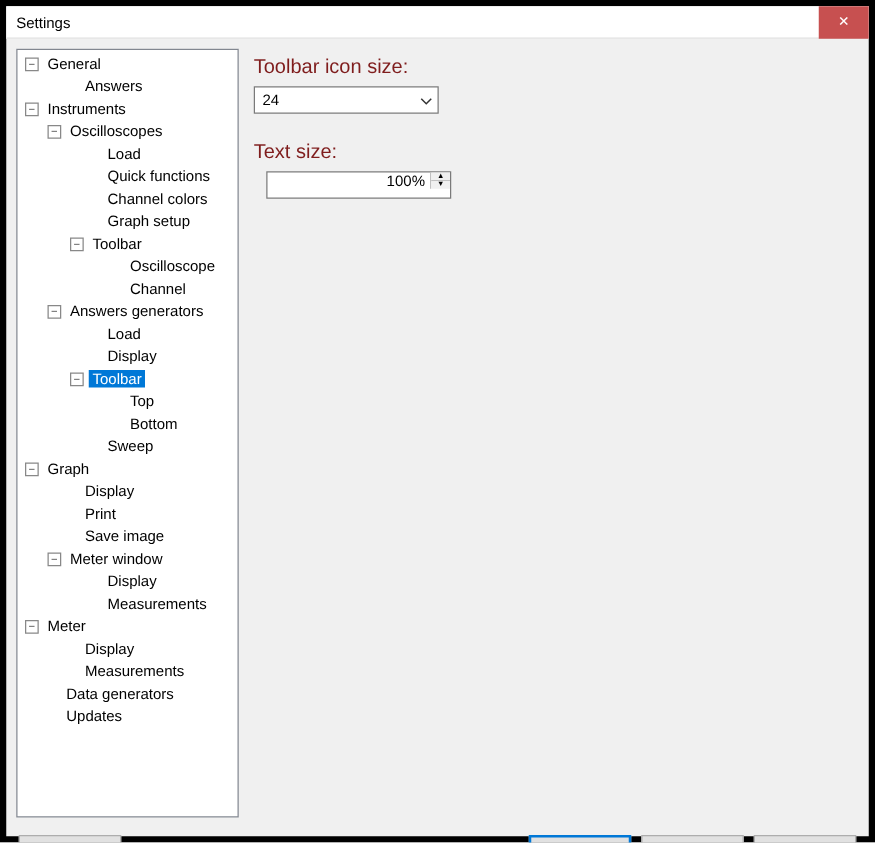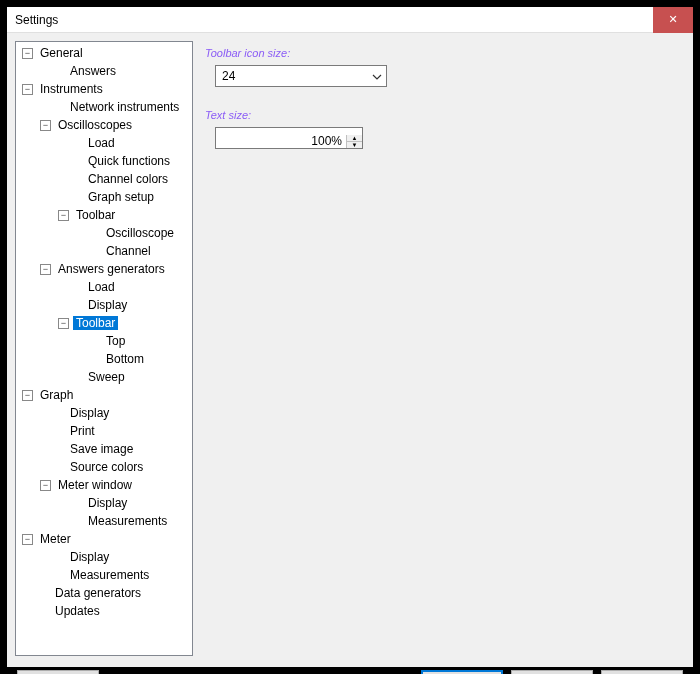--- a/index.html
+++ b/index.html
@@ -12,21 +12,21 @@
     width: 700px;
     height: 674px;
     overflow: hidden;
   }
   .window {
     width: 700px;
     height: 674px;
     background: #f0f0f0;
     display: flex;
     flex-direction: column;
-    border: 7px solid #000000;
+    border: 5px solid #000000;
   }
   .titlebar {
     height: 26px;
     background: #fff;
     display: flex;
     align-items: center;
     padding-left: 8px;
     border-bottom: 1px solid #e0e0e0;
   }
   .titlebar-title { flex: 1; font-size: 12px; }
@@ -53,50 +53,48 @@
     border: 1px solid #828790;
     background: #fff;
     overflow: auto;
     padding: 2px;
   }
   .content-panel {
     flex: 1;
     padding-top: 6px;
   }
   .field-label {
-    font-size: 11px;
-    color: #8b5cf6;
+    font-size: 16px;
+    color: #7f1d1d;
     margin-bottom: 6px;
-    font-style: italic;
   }
   .combo {
-    width: 172px;
+    width: 148px;
     height: 22px;
     border: 1px solid #7a7a7a;
     background: #fff;
     display: flex;
     align-items: center;
     padding: 0 4px 0 6px;
     position: relative;
     cursor: pointer;
-    margin-left: 10px;
   }
   .combo .arrow {
     position: absolute;
     right: 4px;
     top: 50%;
     transform: translateY(-50%);
   }
   .spin {
     width: 148px;
     height: 22px;
     border: 1px solid #7a7a7a;
     background: #fff;
     display: flex;
-    align-items: flex-end;
+    align-items: flex-start;
     margin-left: 10px;
   }
   .spin-input {
     flex: 1;
     text-align: right;
     padding: 0 4px;
     display: flex;
     align-items: center;
     justify-content: flex-end;
   }
@@ -198,24 +196,20 @@
       </div>
       <div class="node" style="padding-left:34px">
         <span class="notoggle"></span>
           <span class="lbl">Answers</span>
       </div>
 
       <div class="node" style="padding-left:4px">
         <span class="toggle">−</span>
         <span class="lbl">Instruments</span>
       </div>
-      <div class="node" style="padding-left:34px">
-        <span class="notoggle"></span>
-          <span class="lbl">Network instruments</span>
-      </div>
       <div class="node" style="padding-left:22px">
         <span class="toggle">−</span>
         <span class="lbl">Oscilloscopes</span>
       </div>
       <div class="node" style="padding-left:52px">
         <span class="notoggle"></span>
           <span class="lbl">Load</span>
       </div>
       <div class="node" style="padding-left:52px">
         <span class="notoggle"></span>
@@ -278,24 +272,20 @@
         <span class="notoggle"></span>
           <span class="lbl">Display</span>
       </div>
       <div class="node" style="padding-left:34px">
         <span class="notoggle"></span>
           <span class="lbl">Print</span>
       </div>
       <div class="node" style="padding-left:34px">
         <span class="notoggle"></span>
           <span class="lbl">Save image</span>
-      </div>
-      <div class="node" style="padding-left:34px">
-        <span class="notoggle"></span>
-          <span class="lbl">Source colors</span>
       </div>
       <div class="node" style="padding-left:22px">
         <span class="toggle">−</span>
         <span class="lbl">Meter window</span>
       </div>
       <div class="node" style="padding-left:52px">
         <span class="notoggle"></span>
           <span class="lbl">Display</span>
       </div>
       <div class="node" style="padding-left:52px">

